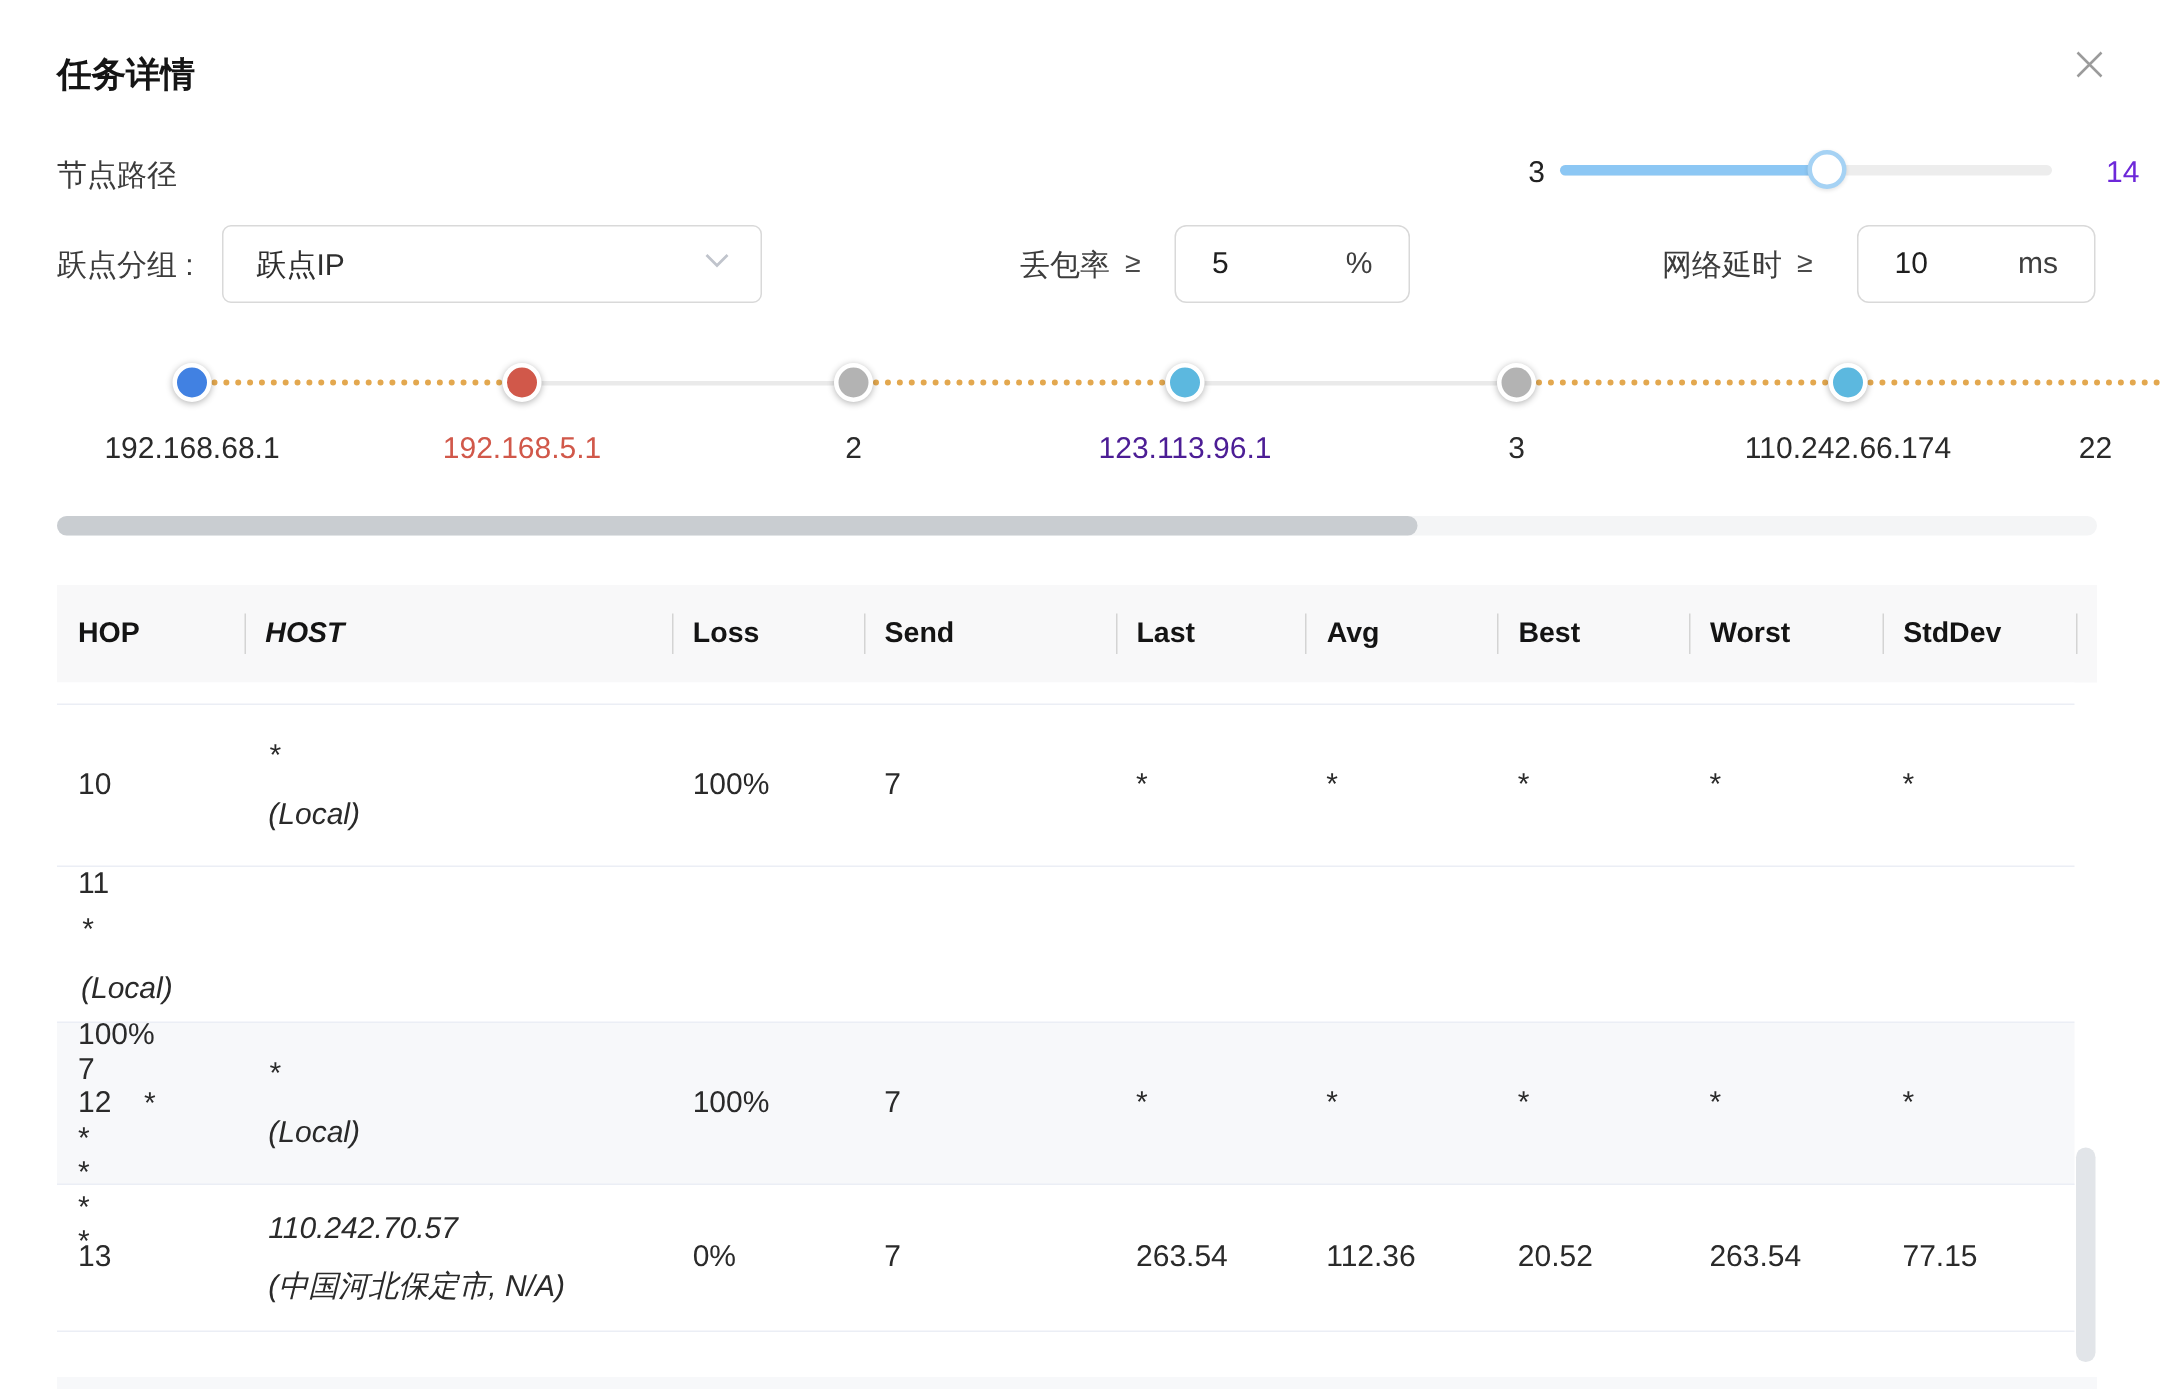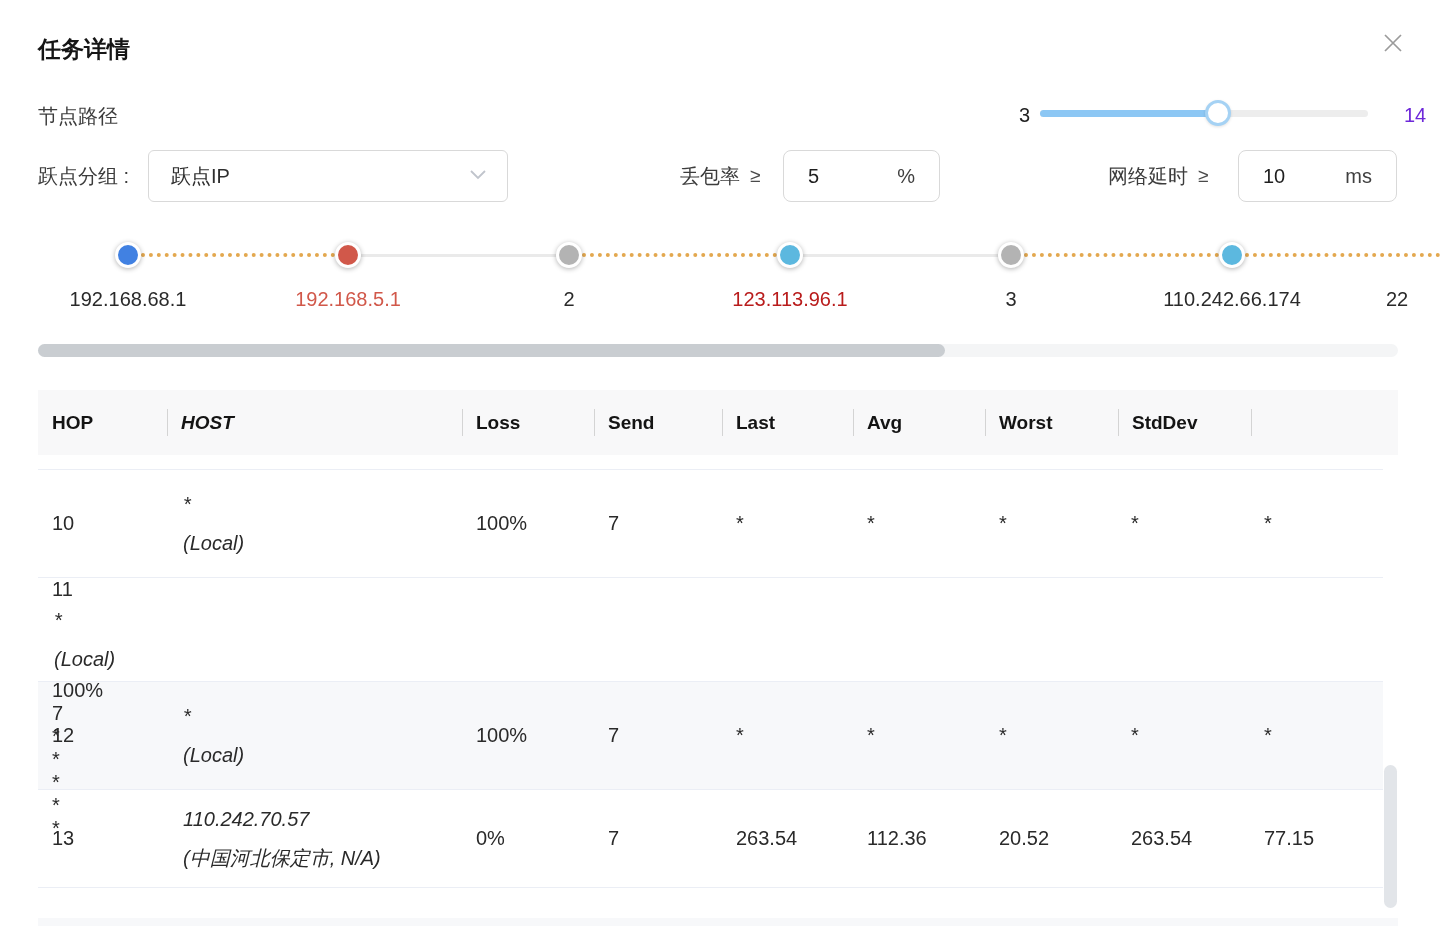--- a/index.html
+++ b/index.html
@@ -54,21 +54,21 @@
   
   .hscroll-track { left:38px; top:344px; width:1360px; height:13px; background:#f4f5f6; border-radius:7px; }
   .hscroll-thumb { position:absolute; left:0; top:0; width:907px; height:13px; background:#c9cdd1; border-radius:7px; cursor:grab; }
 
   
   .table { left:38px; top:390px; width:1360px; }
   .thead { display:flex; height:65px; background:#f8f8f9; }
   .th { position:relative; height:100%; display:flex; align-items:center; padding-left:14px;
         font-size:19px; font-weight:700; color:#141414; }
   .th + .th::before, .th-stub::before { content:""; position:absolute; left:0; top:19px; width:1px; height:27px; background:#d4d4d4; }
-  .c0{width:129px;} .c1{width:295px;font-style:italic;} .c2{width:132px;} .c3{width:128px;} .c4{width:131px;}
+  .c0{width:129px;} .c1{width:295px;font-style:italic;} .c2{width:132px;} .c3{width:128px;} .c4{width:131px;margin-left:44px;}
   .c5{width:132px;} .c6{width:132px;} .c7{width:133px;} .c8{width:133px;} .c9{width:15px;}
   .th-stub { position:relative; height:100%; }
 
   .tbody-sliver { height:15px; width:1345px; background:#fff; border-bottom:1px solid #ebeef5; }
   .trow { display:flex; width:1345px; border-bottom:1px solid #ebeef5; background:#fff; }
   .trow.shaded { background:#f7f8fa;align-items:center; }
   .r10,.r12 { height:108px; } .r11 { height:104px;flex-direction:column; } .r13 { height:98px; }
   .td { display:flex; align-items:center; padding-left:14px; font-size:20px; color:#2a2a2a; }
   .td.host { flex-direction:column; align-items:flex-start; justify-content:center; line-height:39px; padding-left:16px; }
   .bottom-peek { left:38px; top:918px; width:1360px; height:8px; background:#f7f8fa; }
@@ -136,38 +136,39 @@
   <div class="path-dot" style="left: 115px; background-color: rgb(65, 129, 226);"></div>
   <div class="path-dot" style="left: 335px; background-color: rgb(209, 88, 74);"></div>
   <div class="path-dot" style="left: 556px; background-color: rgb(179, 179, 179);"></div>
   <div class="path-dot" style="left: 777px; background-color: rgb(92, 184, 223);"></div>
   <div class="path-dot" style="left: 998px; background-color: rgb(179, 179, 179);"></div>
   <div class="path-dot" style="left: 1219px; background-color: rgb(92, 184, 223);"></div>
 
   <div class="path-label" style="left: 128px; color: rgb(42, 42, 42);">192.168.68.1</div>
   <div class="path-label" style="left: 348px; color: rgb(209, 88, 74);">192.168.5.1</div>
   <div class="path-label" style="left: 569px; color: rgb(42, 42, 42);">2</div>
-  <div class="path-label" style="left: 790px; color: #b91c1c;">123.113.96.1</div>
+  <div class="path-label" style="left: 790px; color: #4c1d95;">123.113.96.1</div>
   <div class="path-label" style="left: 1011px; color: rgb(42, 42, 42);">3</div>
   <div class="path-label" style="left: 1232px; color: rgb(42, 42, 42);">110.242.66.174</div>
   <div class="path-label" style="left:1397px;">22</div>
 </div>
 
 <div class="abs hscroll-track">
   <div class="hscroll-thumb"></div>
 </div>
 
 <div class="abs table">
   <div class="thead">
     <div class="th c0">HOP</div>
     <div class="th c1">HOST</div>
     <div class="th c2">Loss</div>
     <div class="th c3">Send</div>
     <div class="th c4">Last</div>
     <div class="th c5">Avg</div>
+    <div class="th c6">Best</div>
     <div class="th c7">Worst</div>
     <div class="th c8">StdDev</div>
     <div class="th-stub c9"></div>
   </div>
 
   <div class="tbody-sliver"></div>
 
   <div class="trow r10">
     <div class="td c0">10</div>
     <div class="td c1 host">

